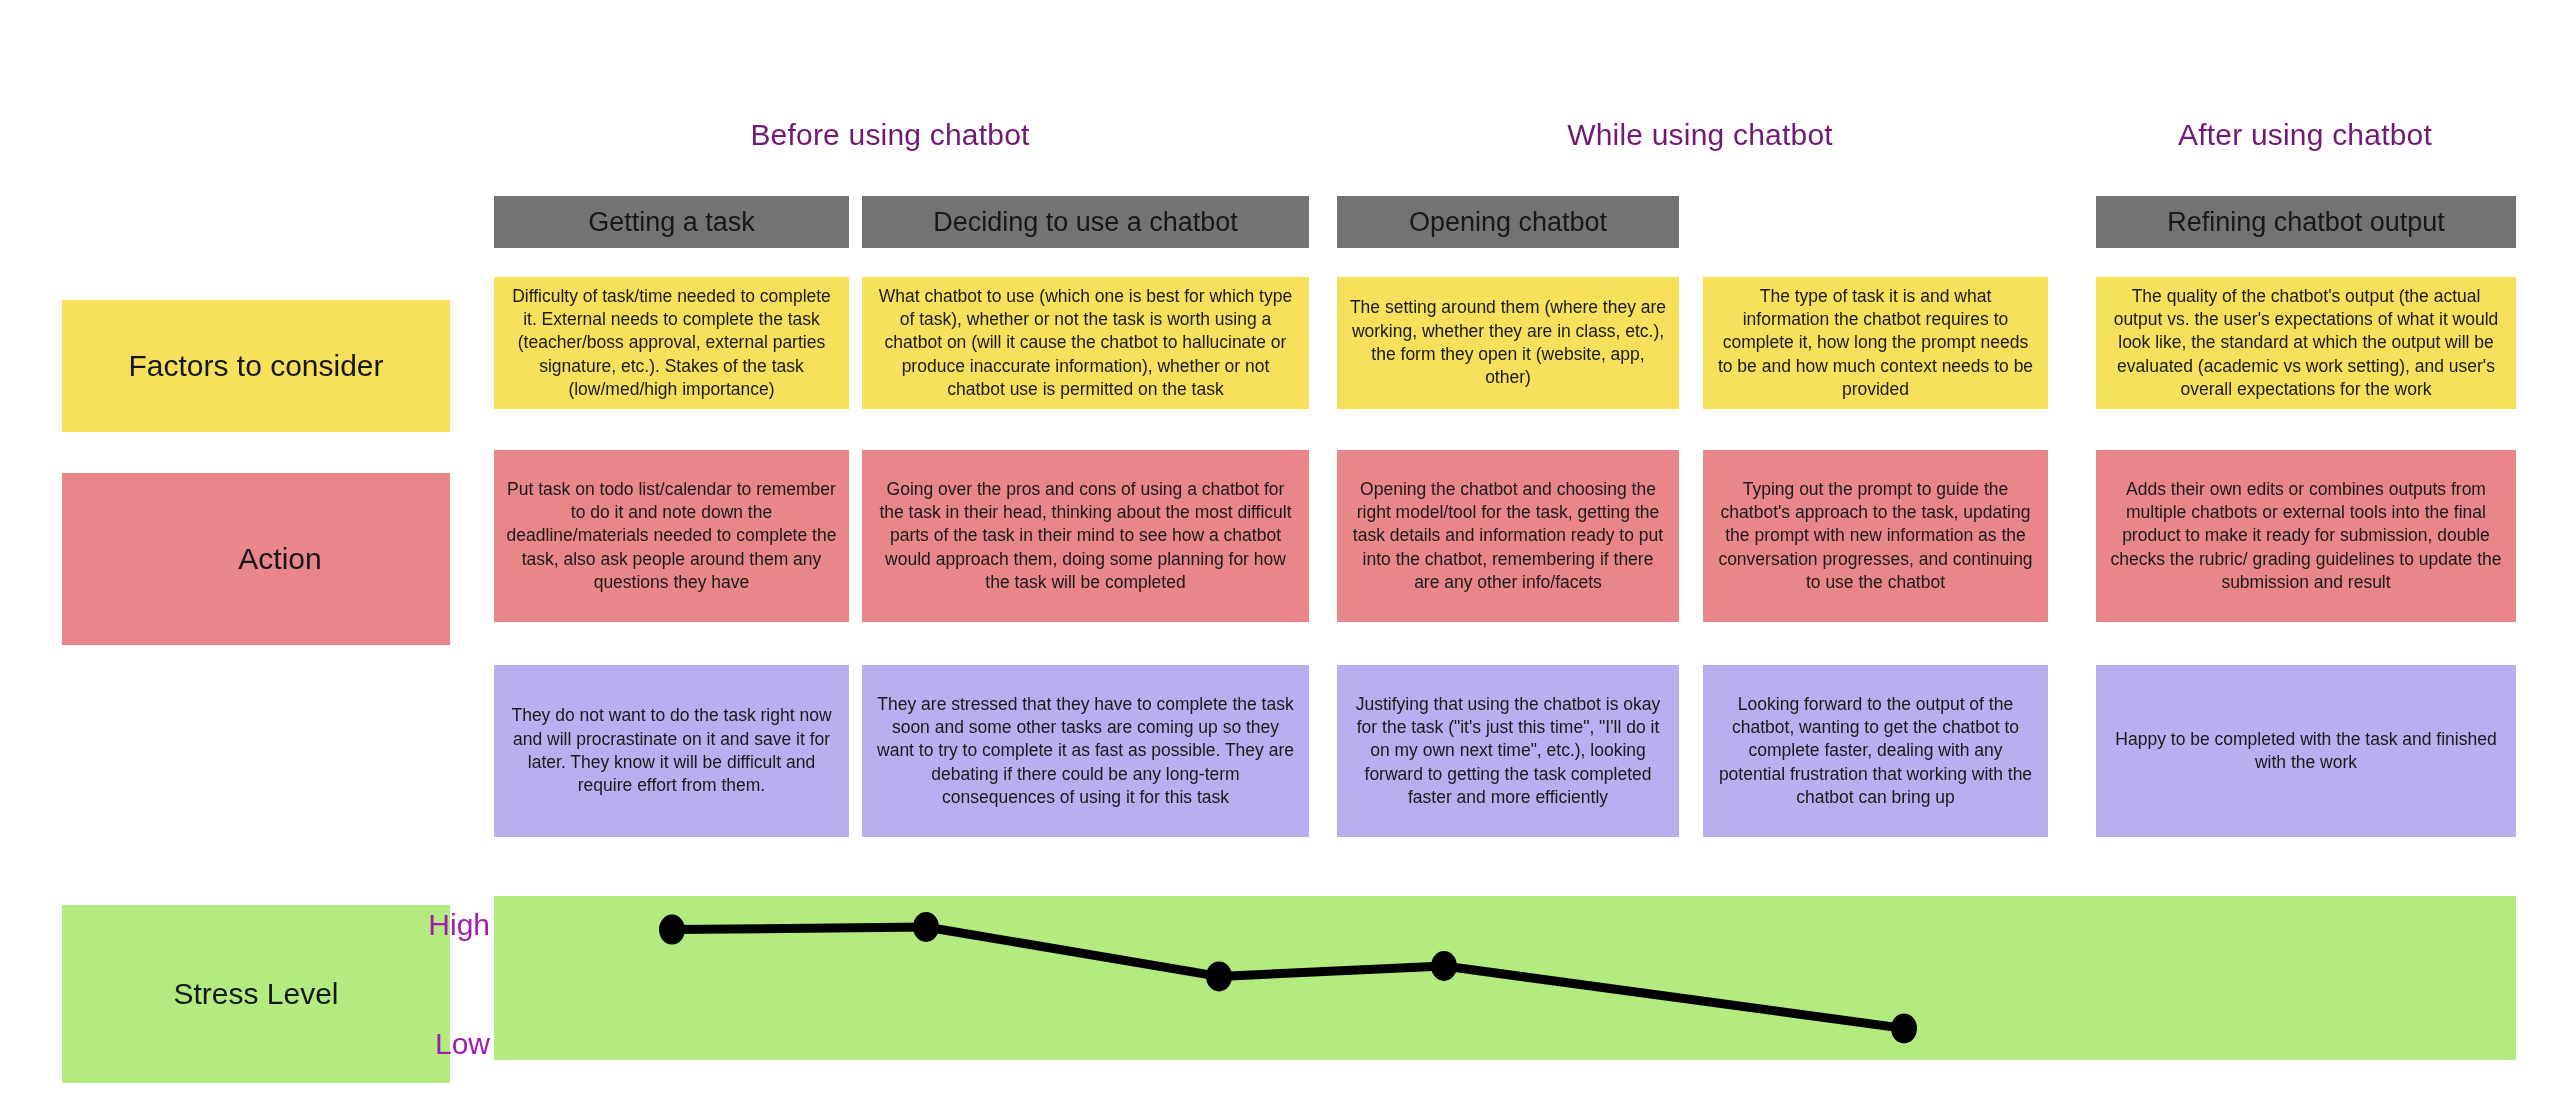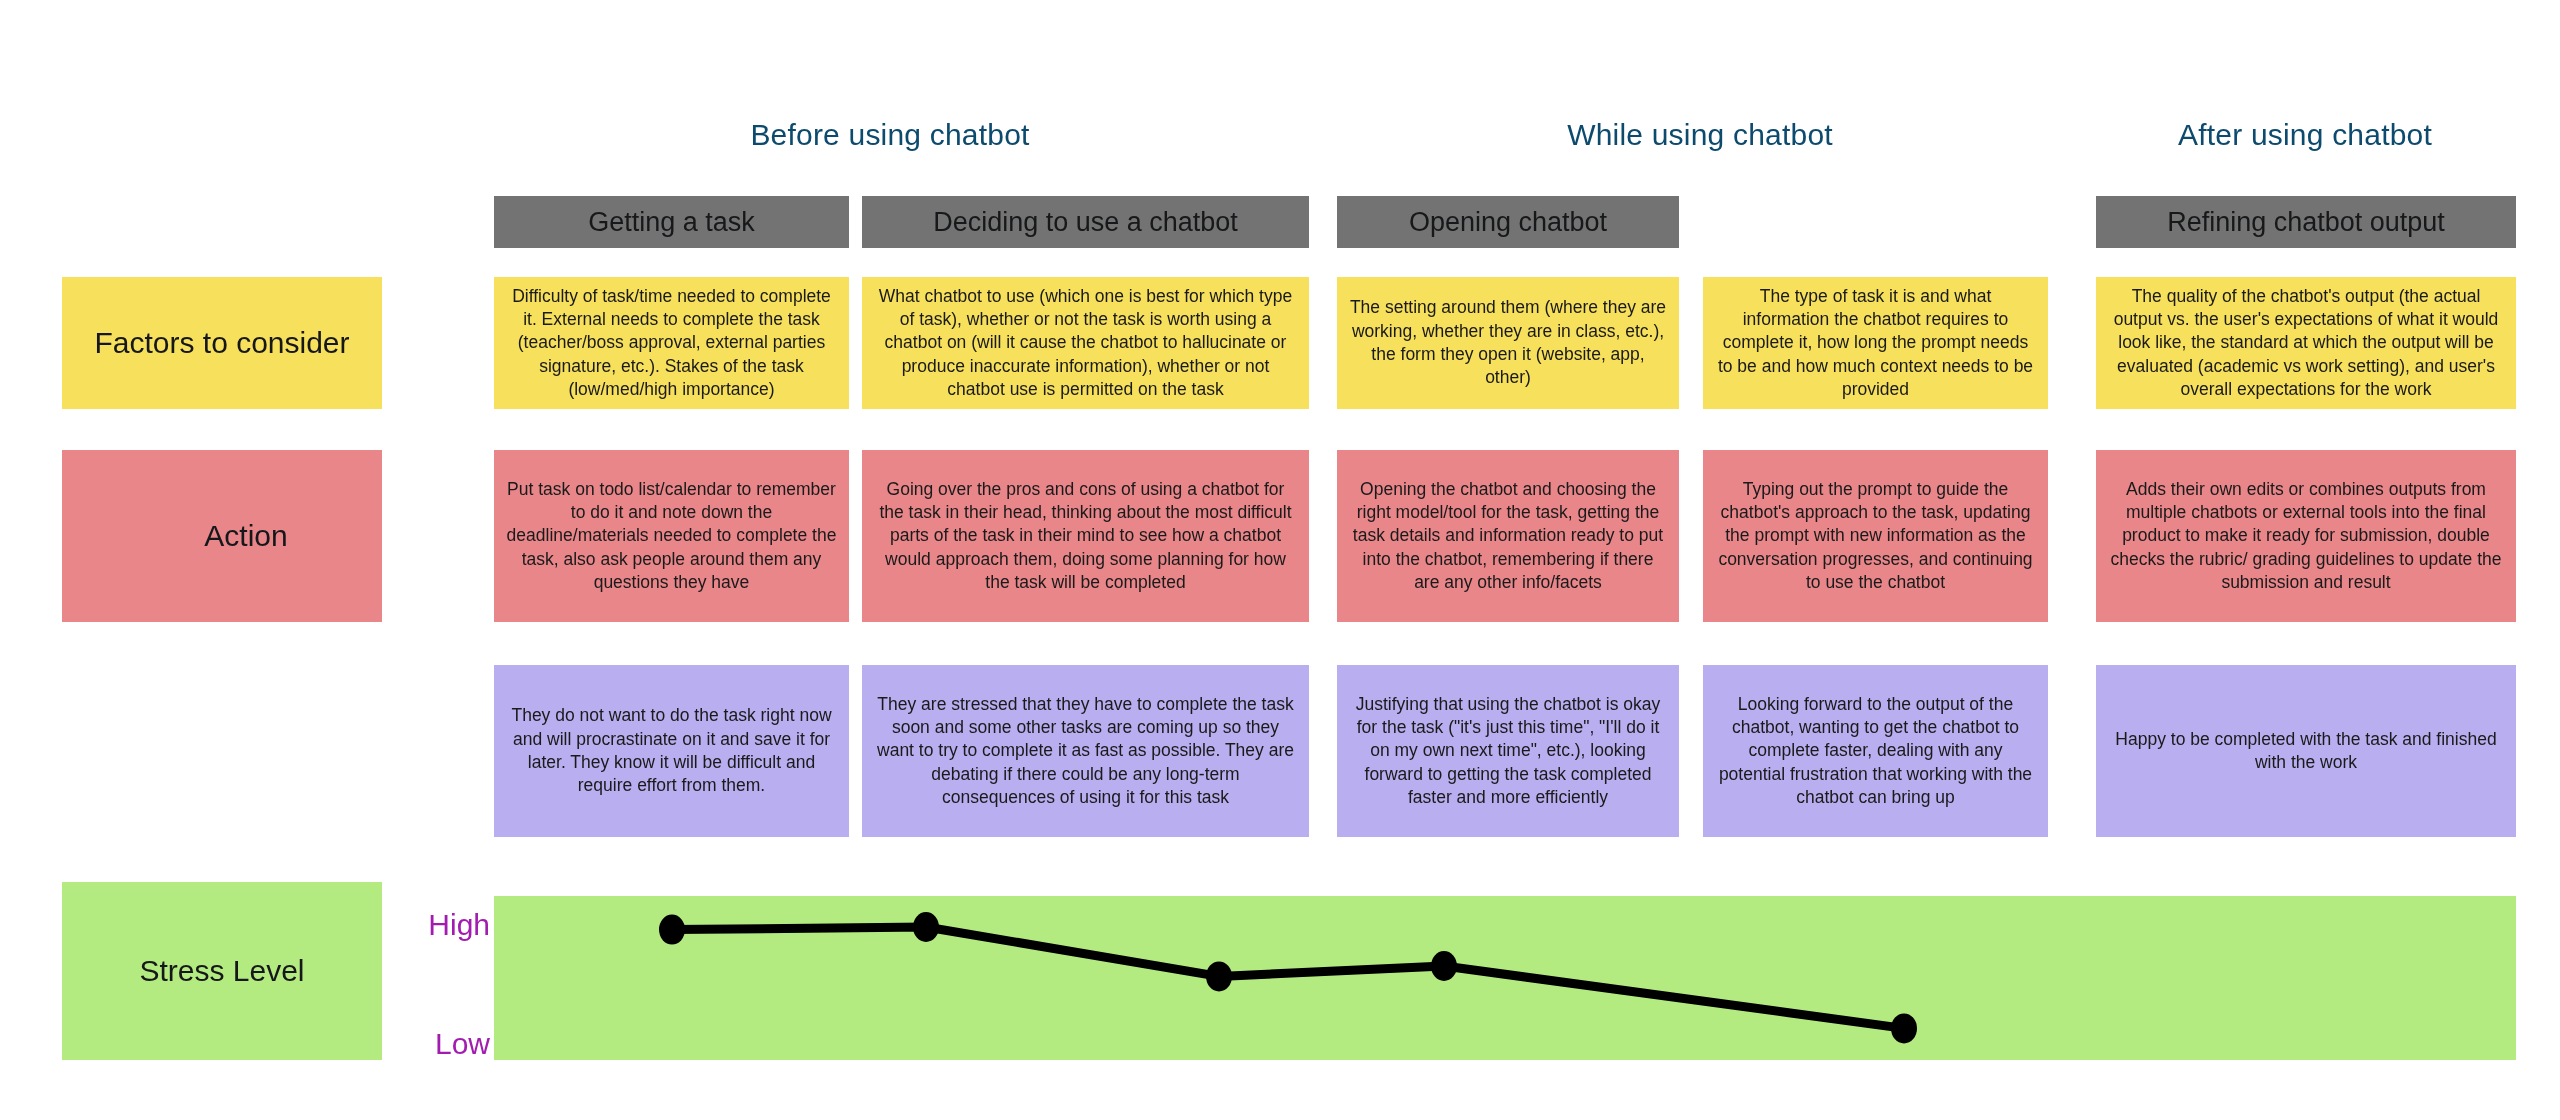--- a/index.html
+++ b/index.html
@@ -11,21 +11,21 @@
     overflow: hidden;
   }
   .board { position: relative; width: 2560px; height: 1120px; background: #fff; }
 
   
   .phase-row { position: absolute; top: 118px; left: 0; width: 2560px; height: 50px; }
   .phase {
     position: absolute;
     text-align: center;
     font-size: 30px;
-    color: #0c4a6e;
+    color: #701a75;
     font-weight: 400;
     letter-spacing: .2px;
     white-space: nowrap;
   }
   .phase-0 { left: 490px;  width: 800px; }
   .phase-1 { left: 1340px; width: 720px; }
   .phase-2 { left: 2085px; width: 440px; }
 
   
   .col { position: absolute; }
@@ -45,26 +45,27 @@
     justify-content: center;
     font-size: 27px;
     color: #16181a;
     white-space: nowrap;
   }
 
   
   .rowlabel {
     position: absolute;
     left: 62px;
-    width: 320px;
+    width: 388px;
     display: flex;
     align-items: center;
     justify-content: center;
     font-size: 30px;
     color: #15171a;
+    margin-top: 23px;
   }
   .rl-factors  { top: 277px; height: 132px; background: #f7e05c; }
   .rl-action   { top: 450px; height: 172px; background: #e8868a; padding-left: 48px; }
   .rl-thinking { top: 665px; height: 172px; background: #b9aef0; }
   .rl-stress   { top: 882px; height: 178px; background: #b4eb80; }
 
   
   .cell {
     position: absolute;
     display: flex;

